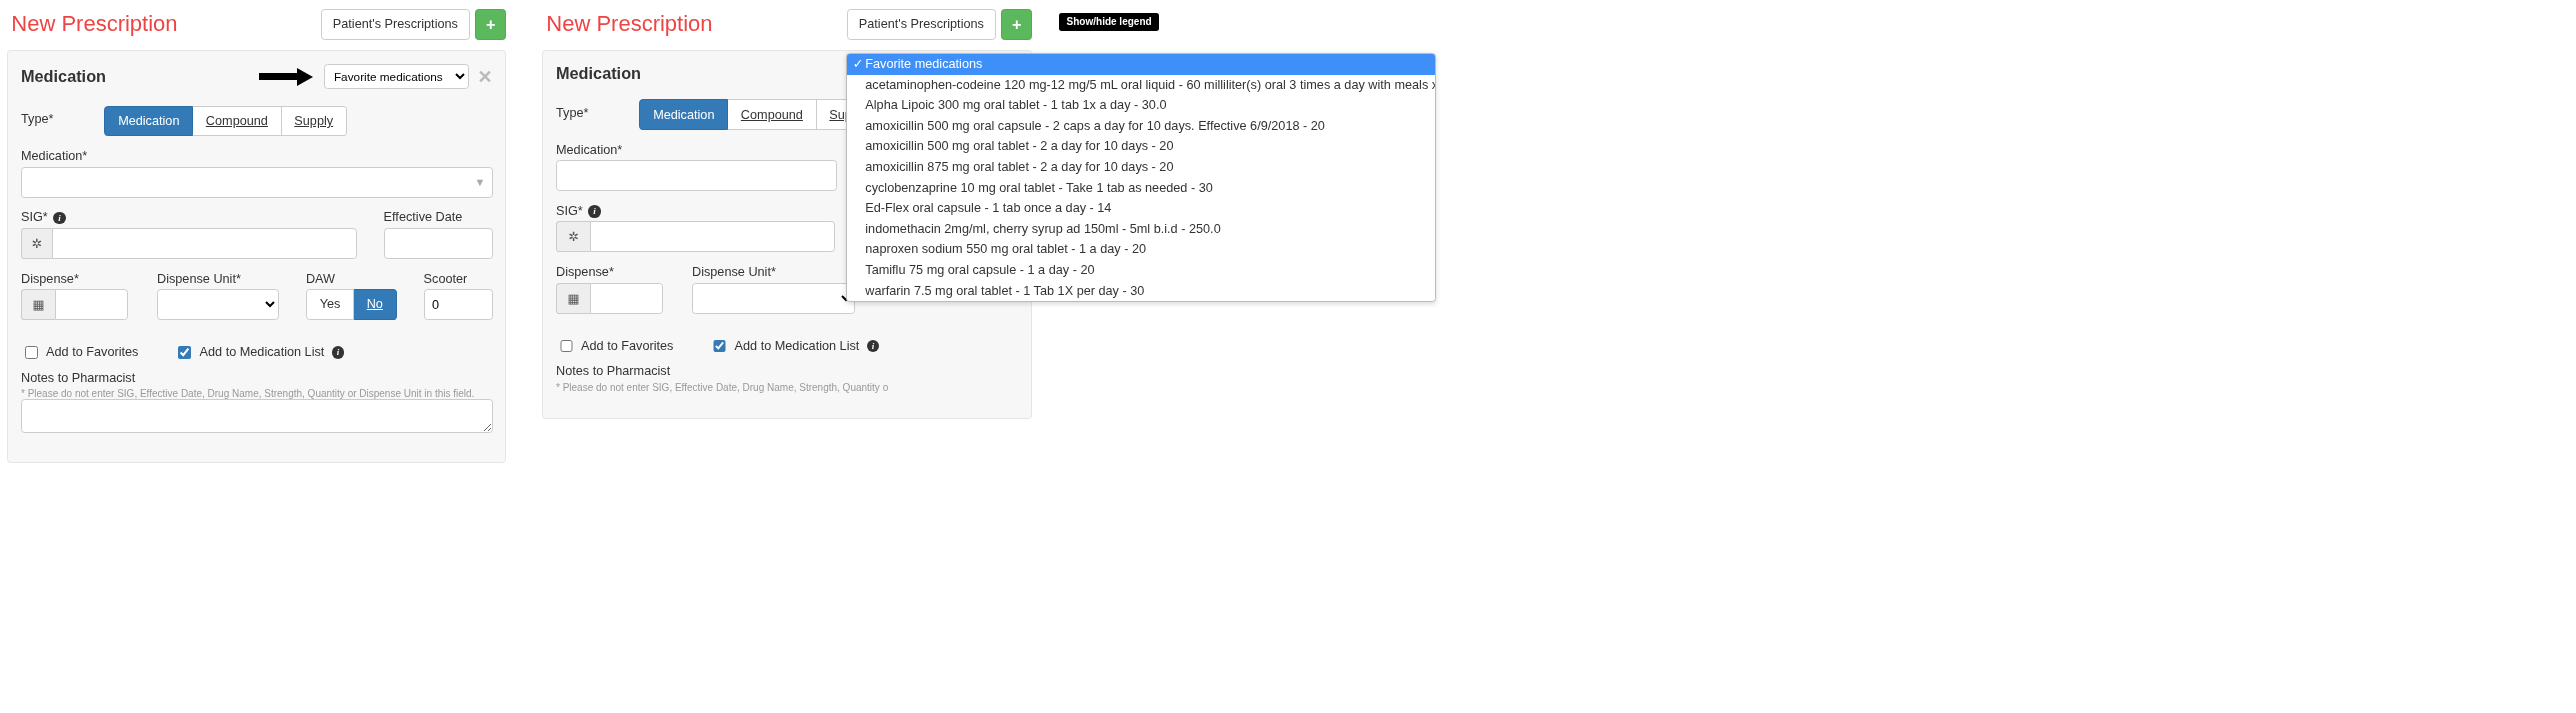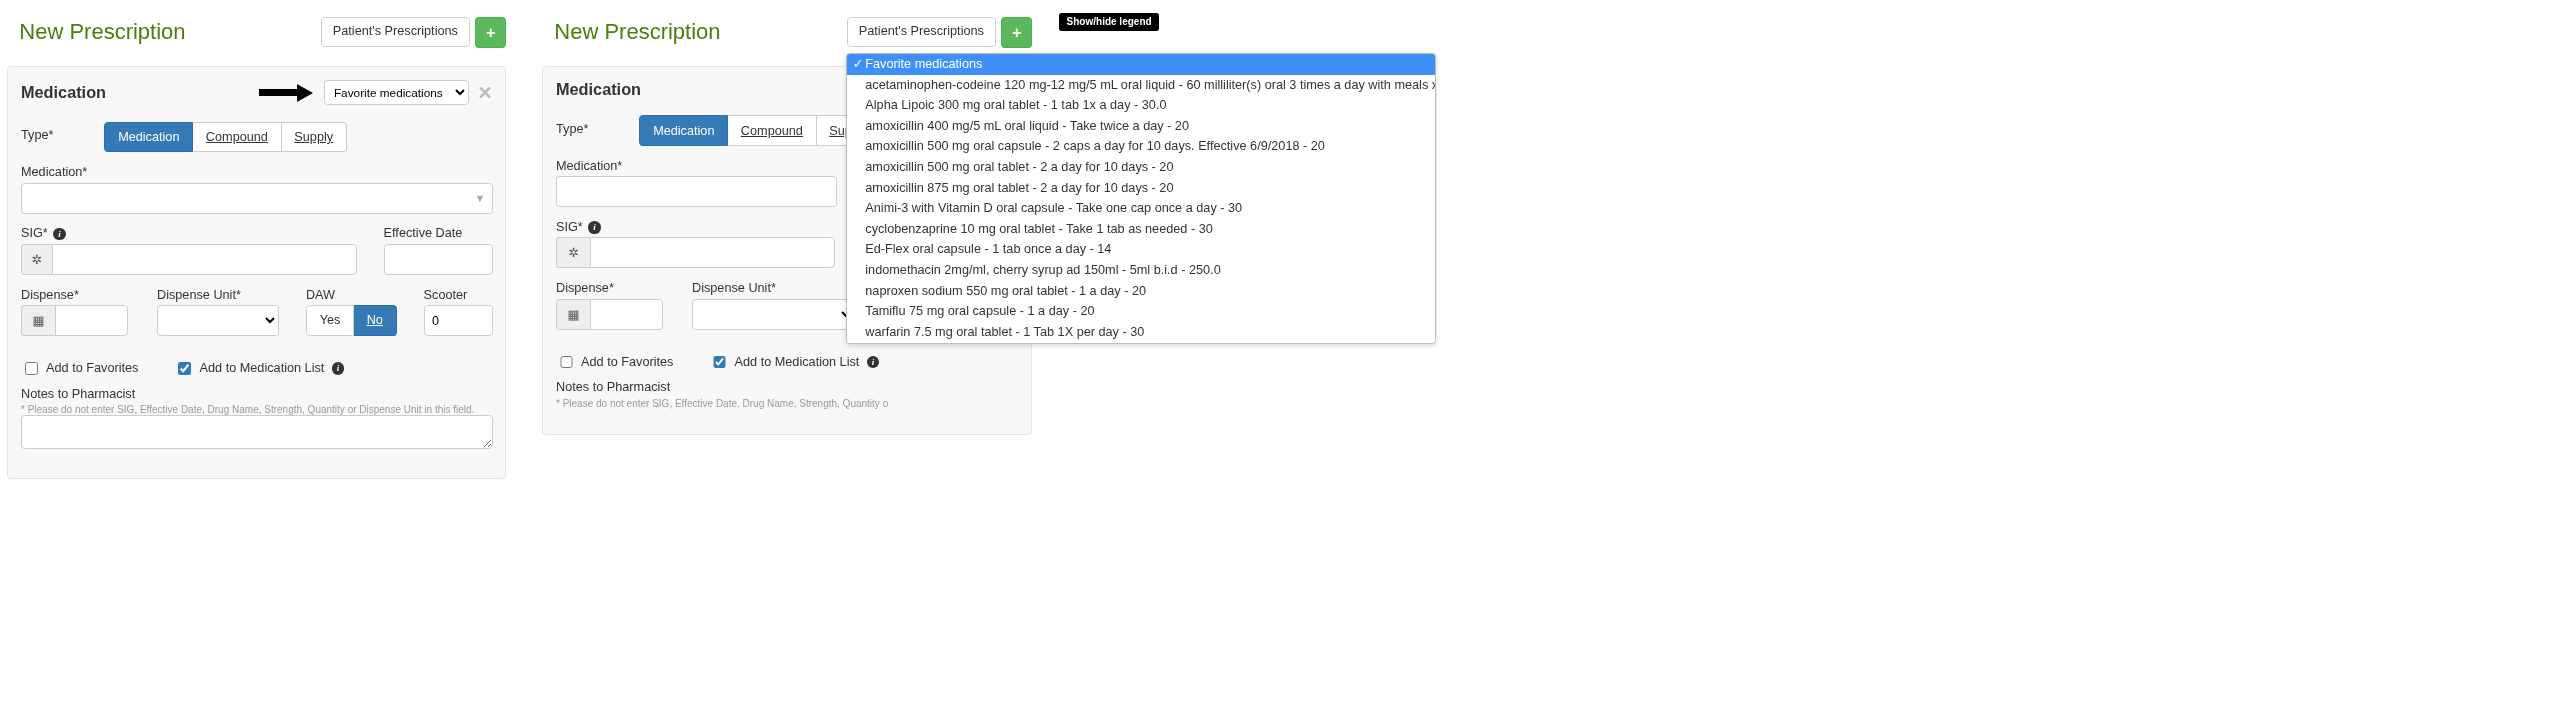--- a/index.html
+++ b/index.html
@@ -22,29 +22,29 @@
   .panel-container.right {
     width: 490px;
   }
   .header-row {
     display: flex;
     align-items: center;
     justify-content: space-between;
     margin-bottom: 9px;
   }
   .page-title {
-    color: #4d7c0f;
+    color: #ef4444;
     font-size: 22px;
     font-weight: 400;
-    margin: 12px;
+    margin: 4px;
   }
   .header-buttons {
     display: flex;
     gap: 5.4px;
-    align-items: flex-start;
+    align-items: flex-end;
   }
   .btn {
     display: inline-flex;
     align-items: center;
     justify-content: center;
     padding: 5.4px 11px;
     border: 0.9px solid #ccc;
     border-radius: 3.6px;
     background: #fff;
     color: #333;
@@ -454,25 +454,23 @@
     <div class="form-row" style="margin-top:9px;">
       <span class="label">Notes to Pharmacist</span>
       <div class="helper-text">* Please do not enter SIG, Effective Date, Drug Name, Strength, Quantity o</div>
     </div>
   </div>
 
   <div class="dropdown-list" id="fav-dropdown">
       <div class="opt selected">Favorite medications</div>
       <div class="opt">acetaminophen-codeine 120 mg-12 mg/5 mL oral liquid - 60 milliliter(s) oral 3 times a day with meals x3 doses - 43.0</div>
       <div class="opt">Alpha Lipoic 300 mg oral tablet - 1 tab 1x a day - 30.0</div>
-      <div class="opt">amoxicillin 400 mg/5 mL oral liquid - Take twice a day - 20</div>
       <div class="opt">amoxicillin 500 mg oral capsule - 2 caps a day for 10 days. Effective 6/9/2018 - 20</div>
       <div class="opt">amoxicillin 500 mg oral tablet - 2 a day for 10 days - 20</div>
       <div class="opt">amoxicillin 875 mg oral tablet - 2 a day for 10 days - 20</div>
-      <div class="opt">Animi-3 with Vitamin D oral capsule - Take one cap once a day - 30</div>
       <div class="opt">cyclobenzaprine 10 mg oral tablet - Take 1 tab as needed - 30</div>
       <div class="opt">Ed-Flex oral capsule - 1 tab once a day - 14</div>
       <div class="opt">indomethacin 2mg/ml, cherry syrup ad 150ml - 5ml b.i.d - 250.0</div>
       <div class="opt">naproxen sodium 550 mg oral tablet - 1 a day - 20</div>
       <div class="opt">Tamiflu 75 mg oral capsule - 1 a day - 20</div>
       <div class="opt">warfarin 7.5 mg oral tablet - 1 Tab 1X per day - 30</div>
     </div>
 </div>
 
 

